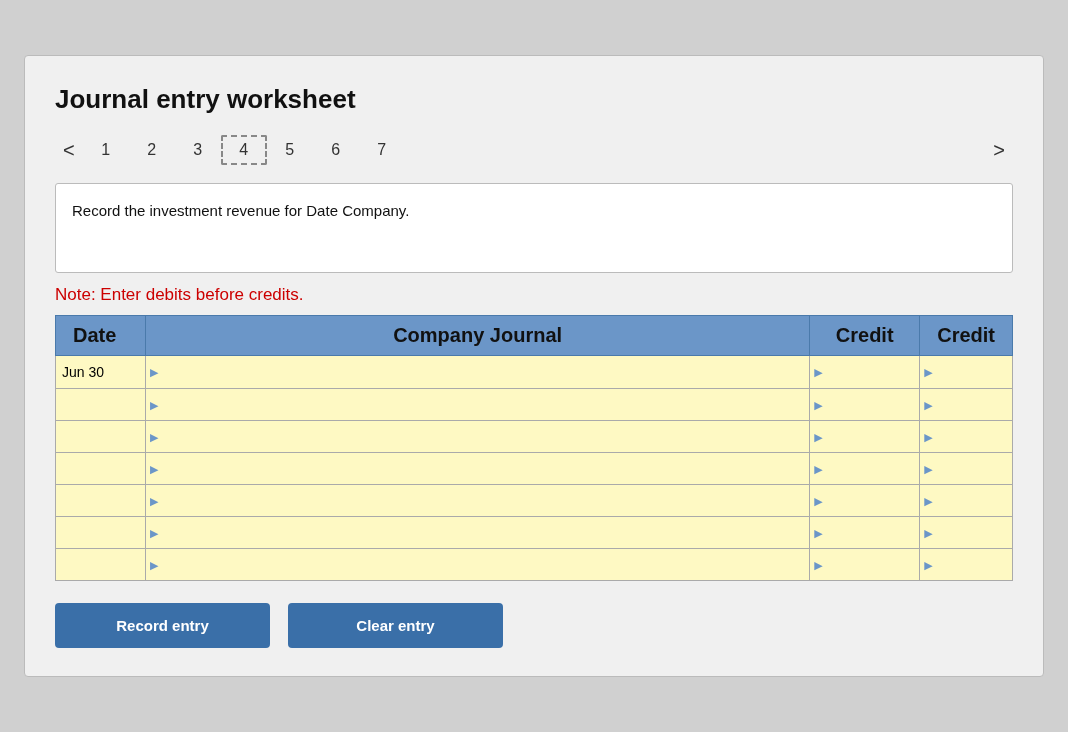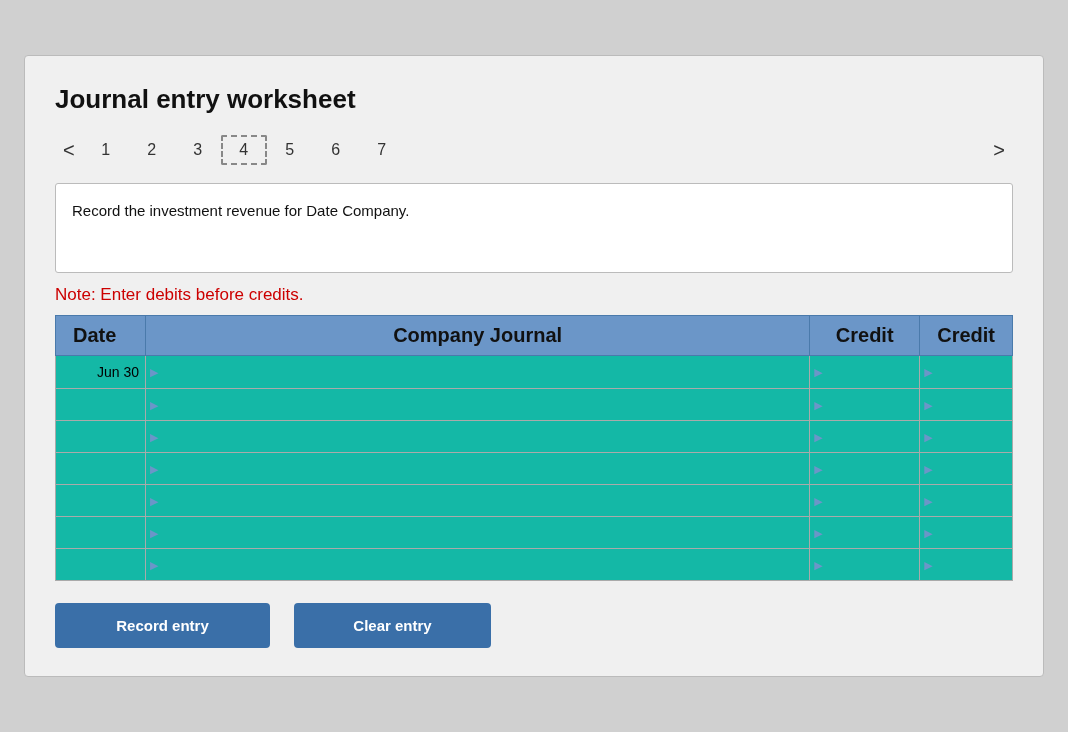--- a/index.html
+++ b/index.html
@@ -83,28 +83,27 @@
       width: 90px;
       text-align: left;
     }
     thead tr th.debit-col {
       width: 110px;
     }
     thead tr th.credit-col {
       width: 90px;
     }
     tbody tr td {
-      background: #14b8a6;
+      background: #fef9c3;
       border: 1px solid #aaa;
       height: 32px;
       padding: 8px 6px;
       font-size: 14px;
       vertical-align: middle;
       position: relative;
-      text-align: right;
     }
     tbody tr td.journal-cell {
       padding-left: 16px;
     }
     tbody tr td.journal-cell::before {
       content: '▶';
       color: #6b96c8;
       font-size: 11px;
       position: absolute;
       left: 4px;
@@ -121,39 +120,39 @@
       top: 50%;
       transform: translateY(-50%);
     }
     tbody tr td.debit-cell,
     tbody tr td.credit-cell {
       padding-left: 16px;
     }
     .btn-row {
       display: flex;
       align-items: center;
-      gap: 6px;
+      gap: 0;
     }
     .btn {
       background: #3a6fa8;
       color: #fff;
       border: none;
       border-radius: 4px;
       font-size: 15px;
       font-weight: bold;
       padding: 14px 0;
       cursor: pointer;
       text-align: center;
     }
     .btn-record {
       width: 215px;
       margin-right: 18px;
     }
     .btn-clear {
-      width: 197px;
+      width: 215px;
     }
     .btn-view {
       width: 215px;
       margin-left: auto;
     }
   </style>
 </head>
 <body>
 
 <div class="container">

